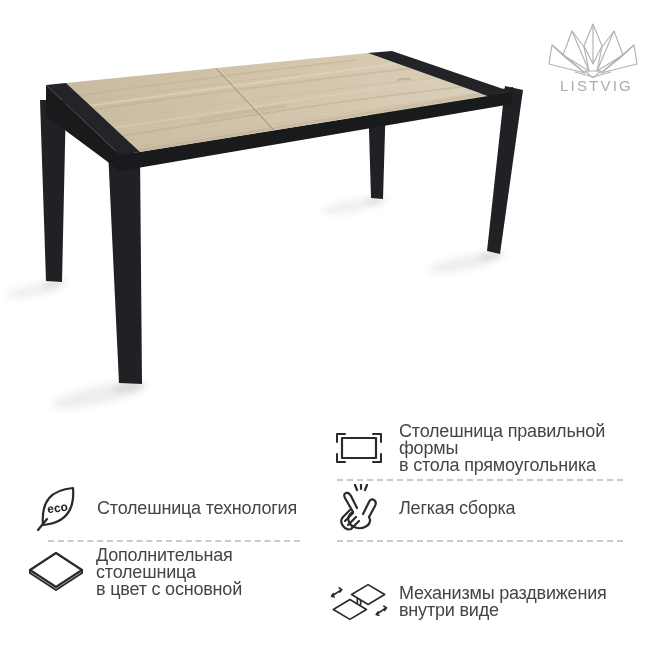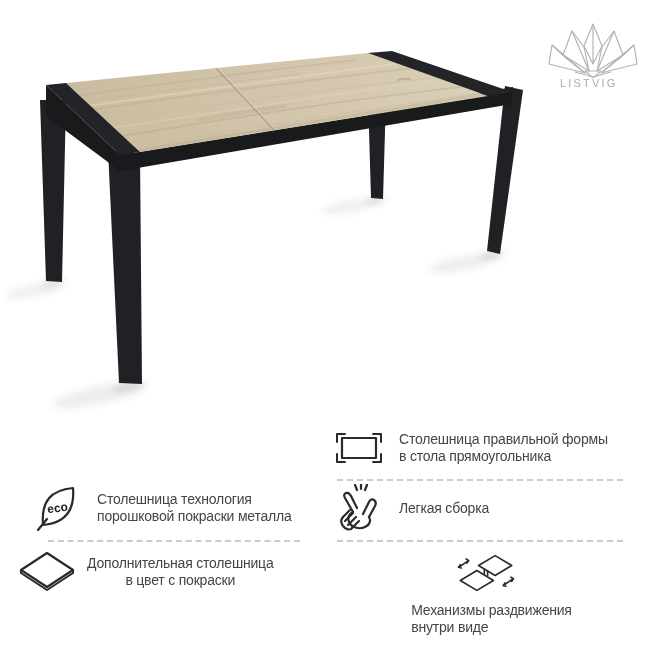--- a/index.html
+++ b/index.html
@@ -1,26 +1,26 @@
 <!DOCTYPE html>
 <html><head>
 <meta charset="utf-8">
 <style>
   html,body{margin:0;padding:0;background:#ffffff;}
   .stage{position:relative;width:650px;height:650px;background:#ffffff;overflow:hidden;
          font-family:"Liberation Sans",sans-serif;}
   .product-svg{position:absolute;left:0;top:0;}
   
   .logo{position:absolute;left:543px;top:20px;width:104px;}
-  .logo-text{position:absolute;left:560px;top:77px;font-size:11px;letter-spacing:2.2px;
+  .logo-text{position:absolute;left:560px;top:77px;font-size:15px;letter-spacing:2.2px;
              color:#acacac;font-weight:400;}
   
   .feat{position:absolute;display:flex;align-items:center;}
   .feat .ico{width:58px;display:flex;justify-content:center;align-items:center;flex:0 0 58px;}
-  .feat .txt{margin-left:11px;font-size:14px;line-height:17px;letter-spacing:-0.2px;color:#454545;}
+  .feat .txt{margin-left:11px;font-size:18px;line-height:17px;letter-spacing:-0.2px;color:#454545;}
   .feat .txt span{display:block;}
   .dash{position:absolute;height:0;border-top:2px dashed #cbcbcb;}
   .ic{stroke:#2a2a2a;fill:none;stroke-width:2.2;stroke-linecap:round;stroke-linejoin:round;}
   .ic-thin{stroke:#2a2a2a;fill:none;stroke-width:2;stroke-linecap:round;stroke-linejoin:round;}
   .lotus{stroke:#b4b4b4;fill:none;stroke-width:1.2;stroke-linejoin:round;}
 </style>
 </head>
 <body>
 
 <div class="stage">
@@ -130,21 +130,20 @@
   <div class="feat" style="left:28px;top:484px;width:300px;height:48px;">
     <div class="ico">
       <svg width="40" height="46" viewBox="0 0 40 46">
         <path d="M36,3 C14,5 4,16 6,40 C28,38 38,26 36,3 Z" class="ic"></path>
         <path d="M1,45 L10,34" class="ic"></path>
         <text x="10" y="27" transform="rotate(-8 20 22)" font-family="Liberation Sans, sans-serif" font-size="12" font-weight="bold" fill="#222222">eco</text>
       </svg>
     </div>
     <div class="txt">
       <span>Столешница технология</span>
-      <span>порошковой покраски металла</span>
     </div>
   </div>
 
   <div class="feat" style="left:330px;top:484px;width:312px;height:48px;">
     <div class="ico">
       <svg width="52" height="48" viewBox="0 0 52 48">
         <path d="M24,6 L22,1" class="ic"></path>
         <path d="M28,5 L28,0" class="ic"></path>
         <path d="M32,6 L34,1" class="ic"></path>
         <path d="M20,28 L12,14 Q10,10 13,9 Q16,8 18,12 L24,24" class="ic"></path>
@@ -159,34 +158,34 @@
     </div>
     <div class="txt">
       <span>Легкая сборка</span>
       <span></span>
     </div>
   </div>
 
   <div class="dash" style="left:48px;top:540px;width:252px;"></div>
   <div class="dash" style="left:337px;top:540px;width:286px;"></div>
 
-  <div class="feat" style="left:18px;top:549px;width:300px;height:46px;text-align:center;">
+  <div class="feat" style="left:27px;top:549px;width:300px;height:46px;">
     <div class="ico">
       <svg width="56" height="42" viewBox="0 0 56 42">
         <path d="M28,2 L54,19 L28,36 L2,19 Z" class="ic"></path>
         <path d="M2,19 L2,22 L28,39 L54,22 L54,19" class="ic-thin"></path>
       </svg>
     </div>
     <div class="txt">
       <span>Дополнительная столешница</span>
-      <span>в цвет с покраски</span>
-    </div>
-  </div>
-
-  <div class="feat" style="left:330px;top:544px;width:312px;height:46px;flex-direction:column;">
+      <span>в цвет с основной</span>
+    </div>
+  </div>
+
+  <div class="feat" style="left:330px;top:579px;width:312px;height:46px;">
     <div class="ico">
       <svg width="70" height="46" viewBox="0 0 70 46">
         <path d="M46,2 L66,14 L46,26 L26,14 Z" class="ic-thin"></path>
         <path d="M24,20 L44,32 L24,44 L4,32 Z" class="ic-thin"></path>
         <path d="M33,19 L33,24" class="ic-thin"></path>
         <path d="M37,21 L37,26" class="ic-thin"></path>
         <path d="M2,16 L14,8" class="ic-thin" stroke-width="1.6"></path>
         <path d="M5,17 L2,16 L4,13" class="ic-thin" stroke-width="1.6"></path>
         <path d="M11,6 L14,8 L12,11" class="ic-thin" stroke-width="1.6"></path>
         <path d="M56,38 L68,30" class="ic-thin" stroke-width="1.6"></path>

